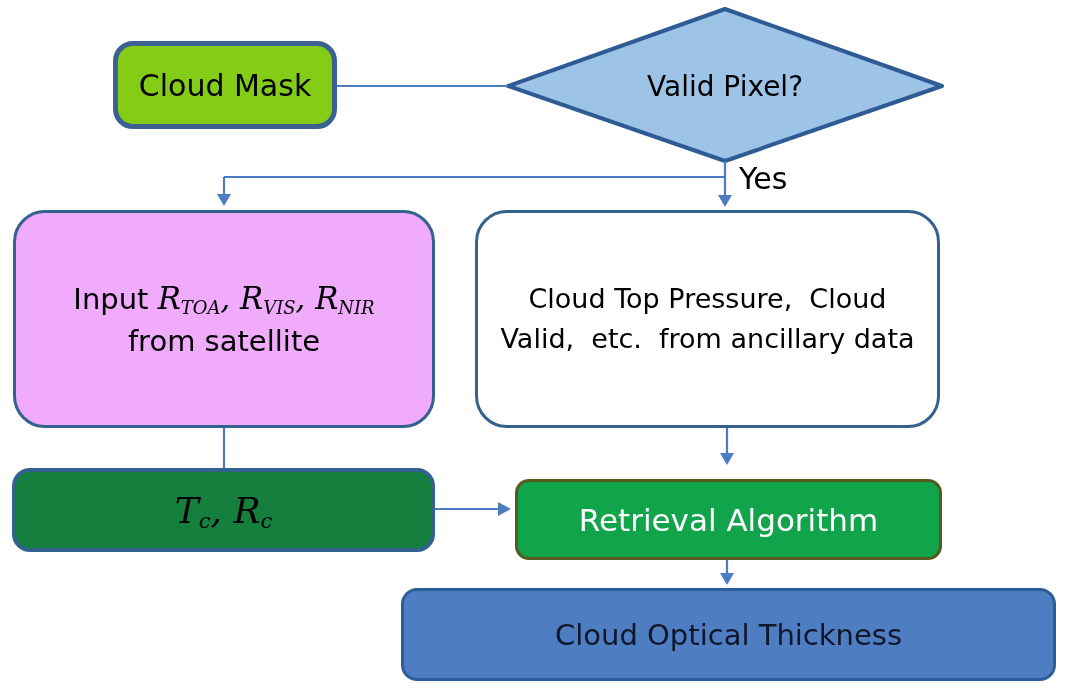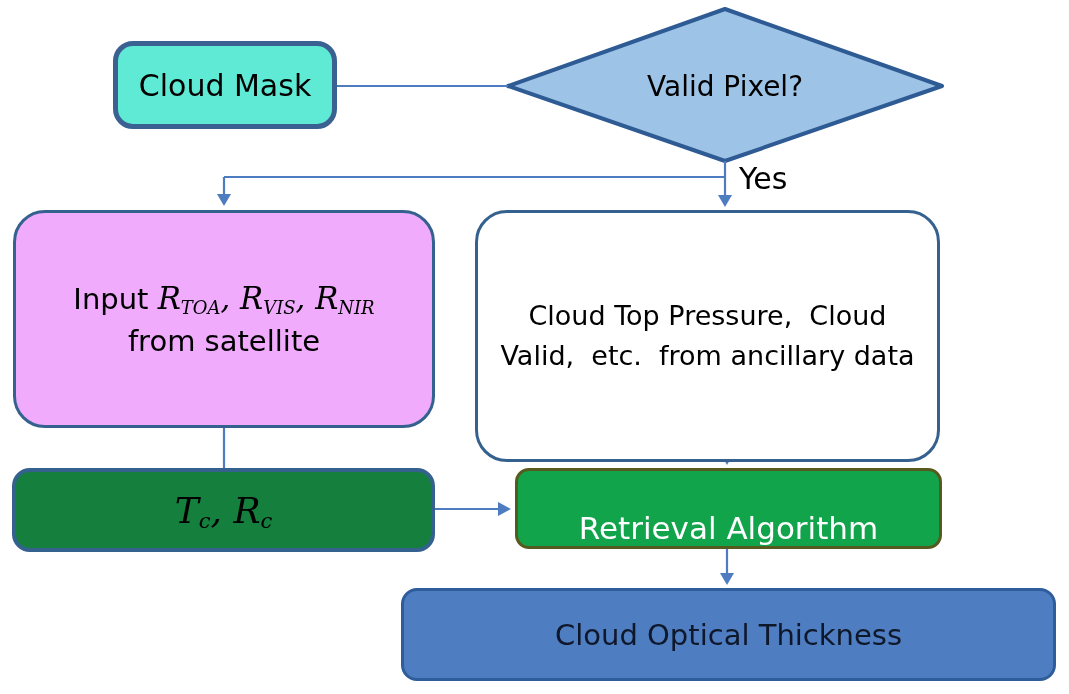--- a/index.html
+++ b/index.html
@@ -6,51 +6,51 @@
   .canvas {
     position:relative; width:1069px; height:694px; background:#ffffff;
     font-family:"DejaVu Sans","Liberation Sans",sans-serif; color:#000;
     overflow:hidden;
   }
   .layer { position:absolute; left:0; top:0; width:1069px; height:694px; }
   .node { position:absolute; box-sizing:border-box; display:flex; align-items:center; justify-content:center; text-align:center; }
 
   .cloud-mask {
     left:113px; top:41px; width:224px; height:88px;
-    background:#5eead4; border:5px solid #3A6191; border-radius:20px;
+    background:#84cc16; border:5px solid #3A6191; border-radius:20px;
     font-size:30px;
   }
   .diamond-label {
     left:575px; top:60px; width:300px; height:52px;
     font-size:28px; background:transparent;
   }
   .yes-label {
     left:739px; top:161px; width:70px; height:34px;
     font-size:30px; justify-content:flex-start;
   }
   .input-box {
     left:13px; top:210px; width:422px; height:218px;
     background:#f0abfc; border:3px solid #35618F; border-radius:32px;
     font-size:29px; flex-direction:column; line-height:1.45;
   }
   .ancillary-box {
-    left:475px; top:210px; width:465px; height:252px;
+    left:475px; top:210px; width:465px; height:218px;
     background:#ffffff; border:3px solid #35618F; border-radius:32px;
     font-size:27px; flex-direction:column; line-height:1.5;
   }
   .ancillary-box .line { white-space:pre; }
   .tc-box {
     left:12px; top:468px; width:423px; height:84px;
     background:#15803d; border:4px solid #35618F; border-radius:18px;
     font-size:34px;
   }
   .retrieval-box {
-    left:515px; top:468px; width:427px; height:81px;
+    left:515px; top:479px; width:427px; height:81px;
     background:#12A44B; border:3px solid #565A1E; border-radius:14px;
-    color:#ffffff; font-size:31px;align-items:flex-end;
+    color:#ffffff; font-size:31px;
   }
   .cot-box {
     left:401px; top:588px; width:655px; height:93px;
     background:#4E7EC1; border:3px solid #2F5D9C; border-radius:16px;
     color:#0f172a; font-size:29px;
   }
   .math {
     font-family:"DejaVu Serif","Liberation Serif",serif;
     font-style:italic; font-size:1.06em;
   }

